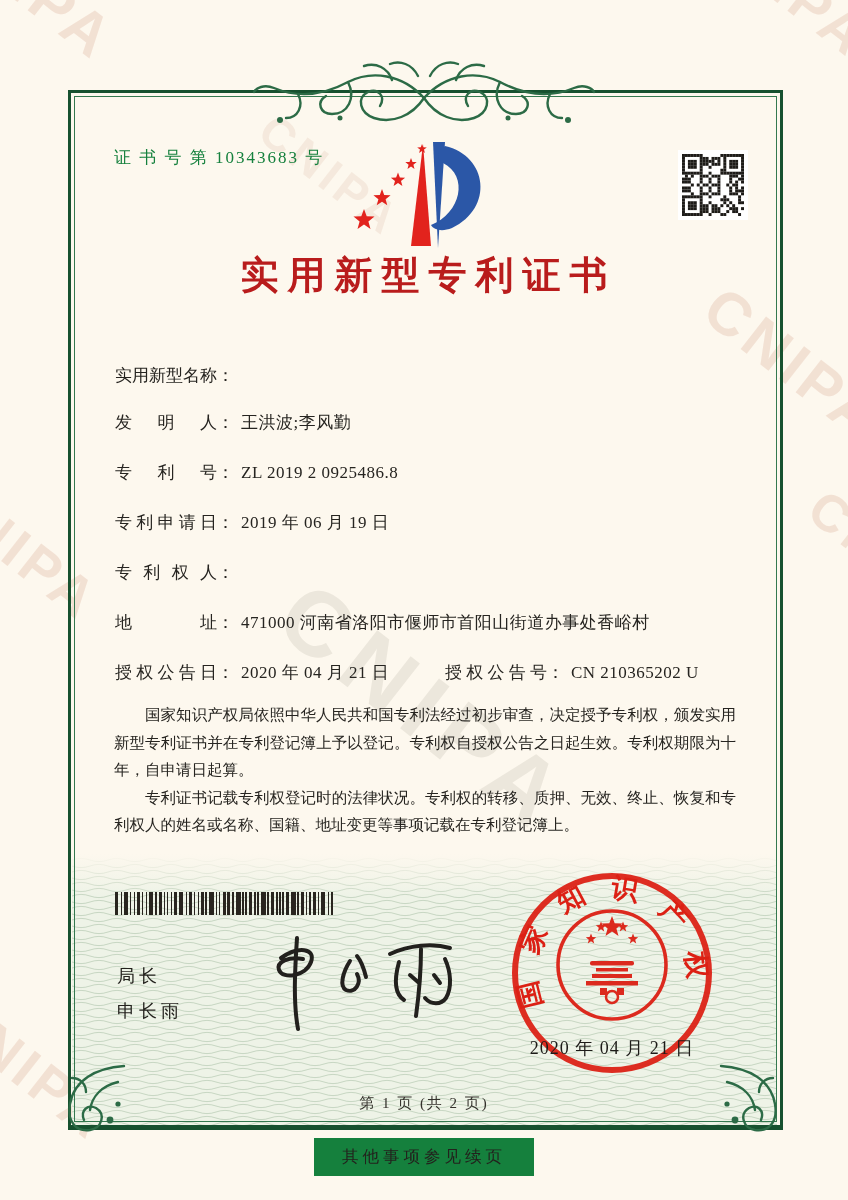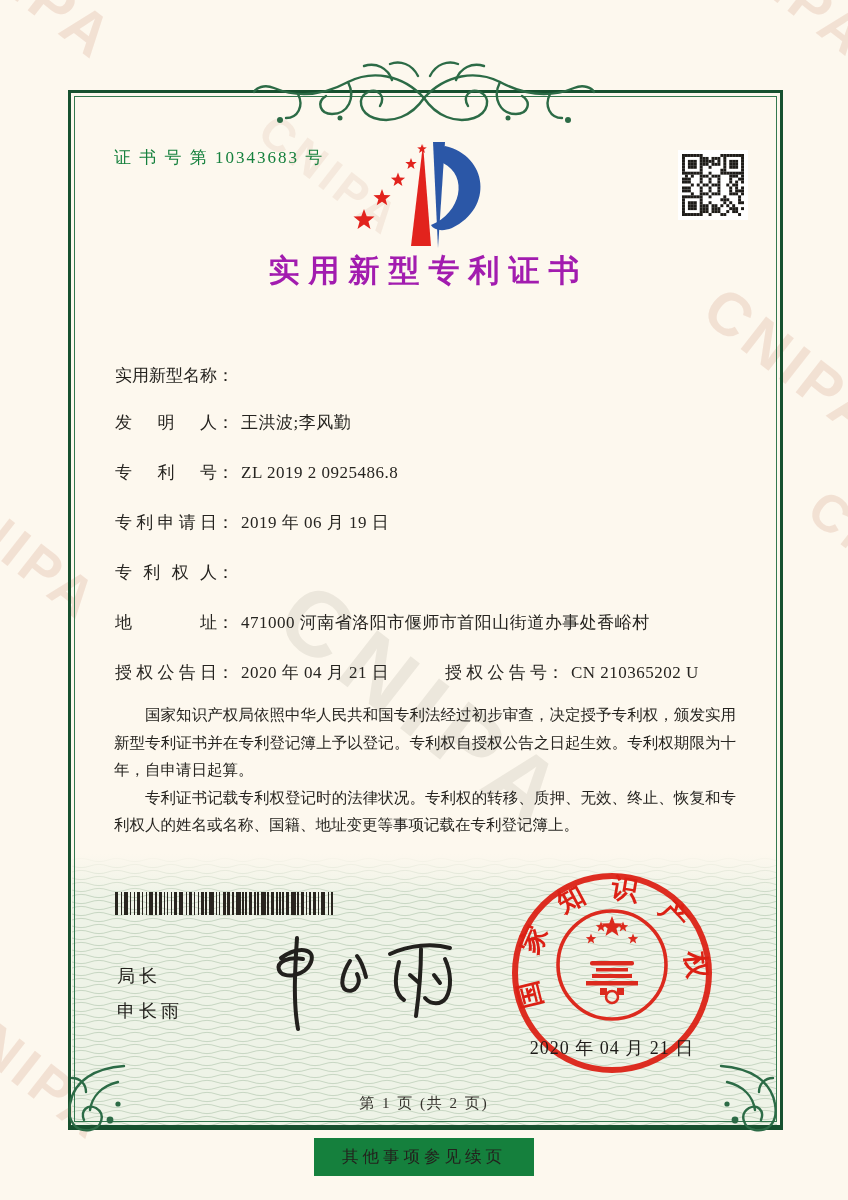--- a/index.html
+++ b/index.html
@@ -21,21 +21,21 @@
          border:1px solid #34794f}
 
   
   .gz{position:absolute;left:72px;top:854px;width:705px;height:271px;
       background:#eef3e7;overflow:hidden}
   .gz .fade{position:absolute;left:0;top:0;right:0;height:42px;
       background:linear-gradient(#fdf8ee,rgba(253,248,238,0))}
 
   .certno{position:absolute;left:114px;top:146px;font-size:17px;letter-spacing:2px;color:#15803d}
   .title{position:absolute;left:0;right:0;top:250px;text-align:center;
-         font-size:31px;font-weight:bold;letter-spacing:9px;padding-left:9px;color:#a21caf}
+         font-size:38px;font-weight:bold;letter-spacing:9px;padding-left:9px;color:#b91c1c}
 
   .row{position:absolute;display:flex;align-items:baseline;font-size:17px;color:#262420}
   .lbl{width:102px;text-align:justify;text-align-last:justify;flex:none}
   .colon{flex:none;margin-right:7px}
   .val{letter-spacing:.5px}
 
   .paras{position:absolute;left:114px;top:701px;width:622px;font-size:15.5px;
          line-height:1.78;text-align:justify;color:#262420}
   .paras p{margin:0;text-indent:2em}
 

